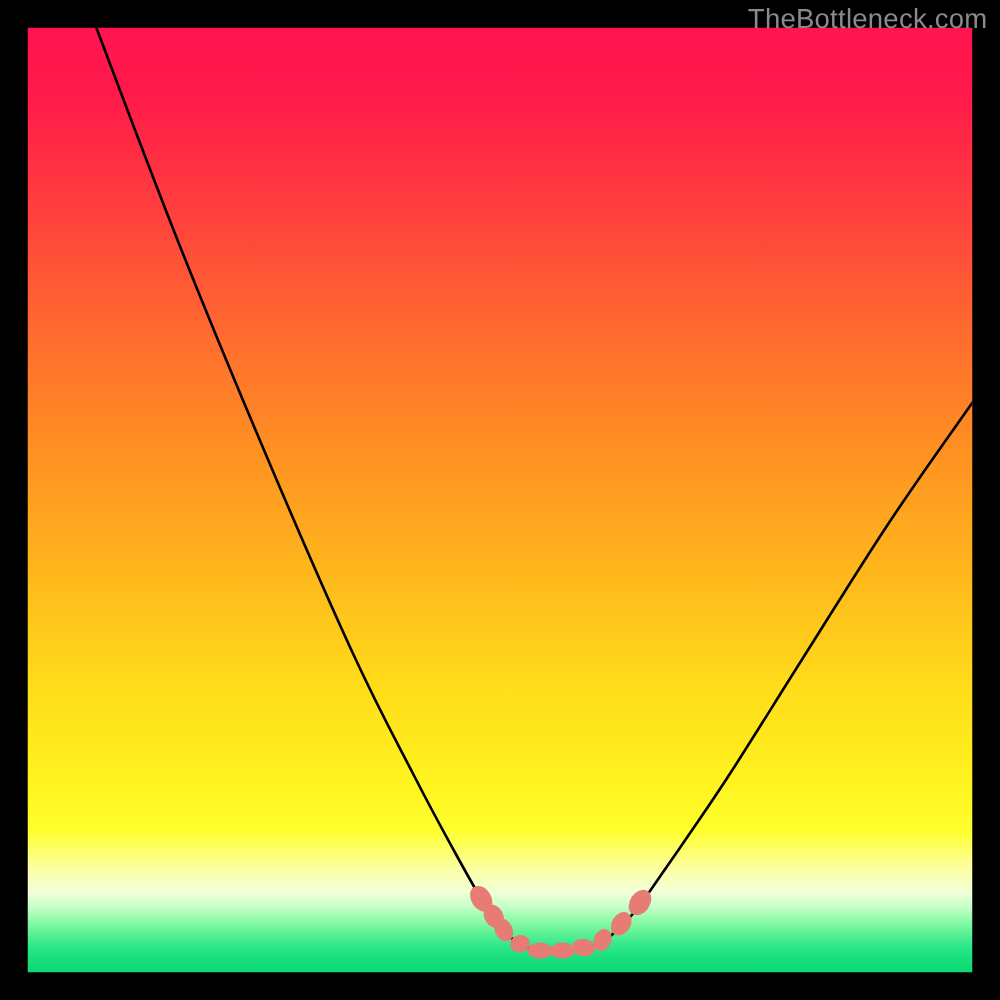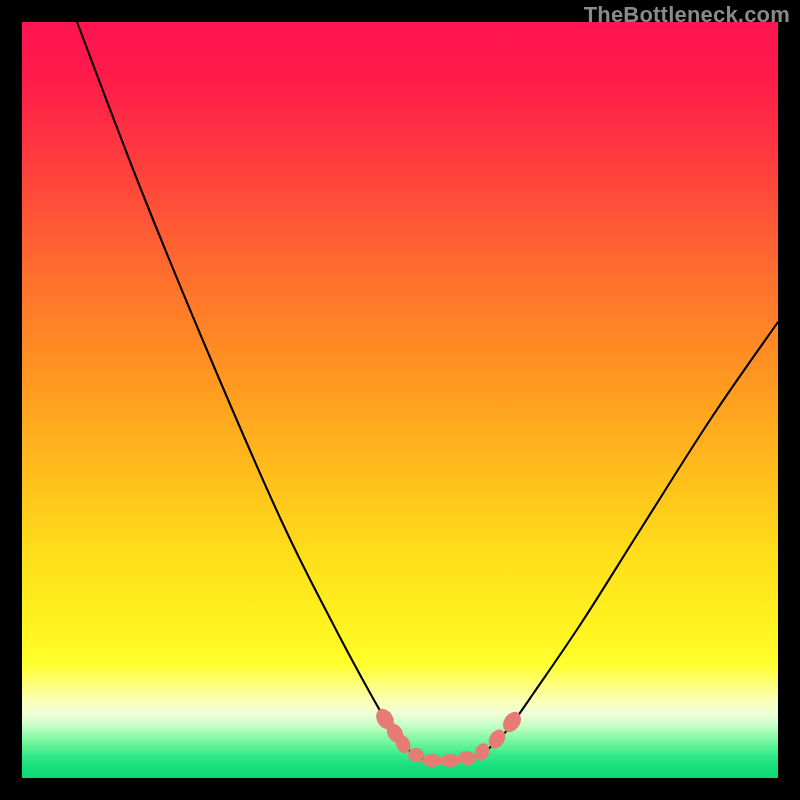--- a/index.html
+++ b/index.html
@@ -46,21 +46,21 @@
       #17df7d 98.5%,
       #0cd873 100%
     );
   }
   .watermark {
     position: absolute;
     top: 2px;
     right: 10px;
     color: #8a8a8a;
     font-size: 22px;
-    font-weight: 700;
+    font-weight: 400;
     letter-spacing: 0.2px;
     user-select: none;
   }
   svg.curve {
     position: absolute;
     inset: 0;
   }
   .curve-path {
     fill: none;
     stroke: #000;

